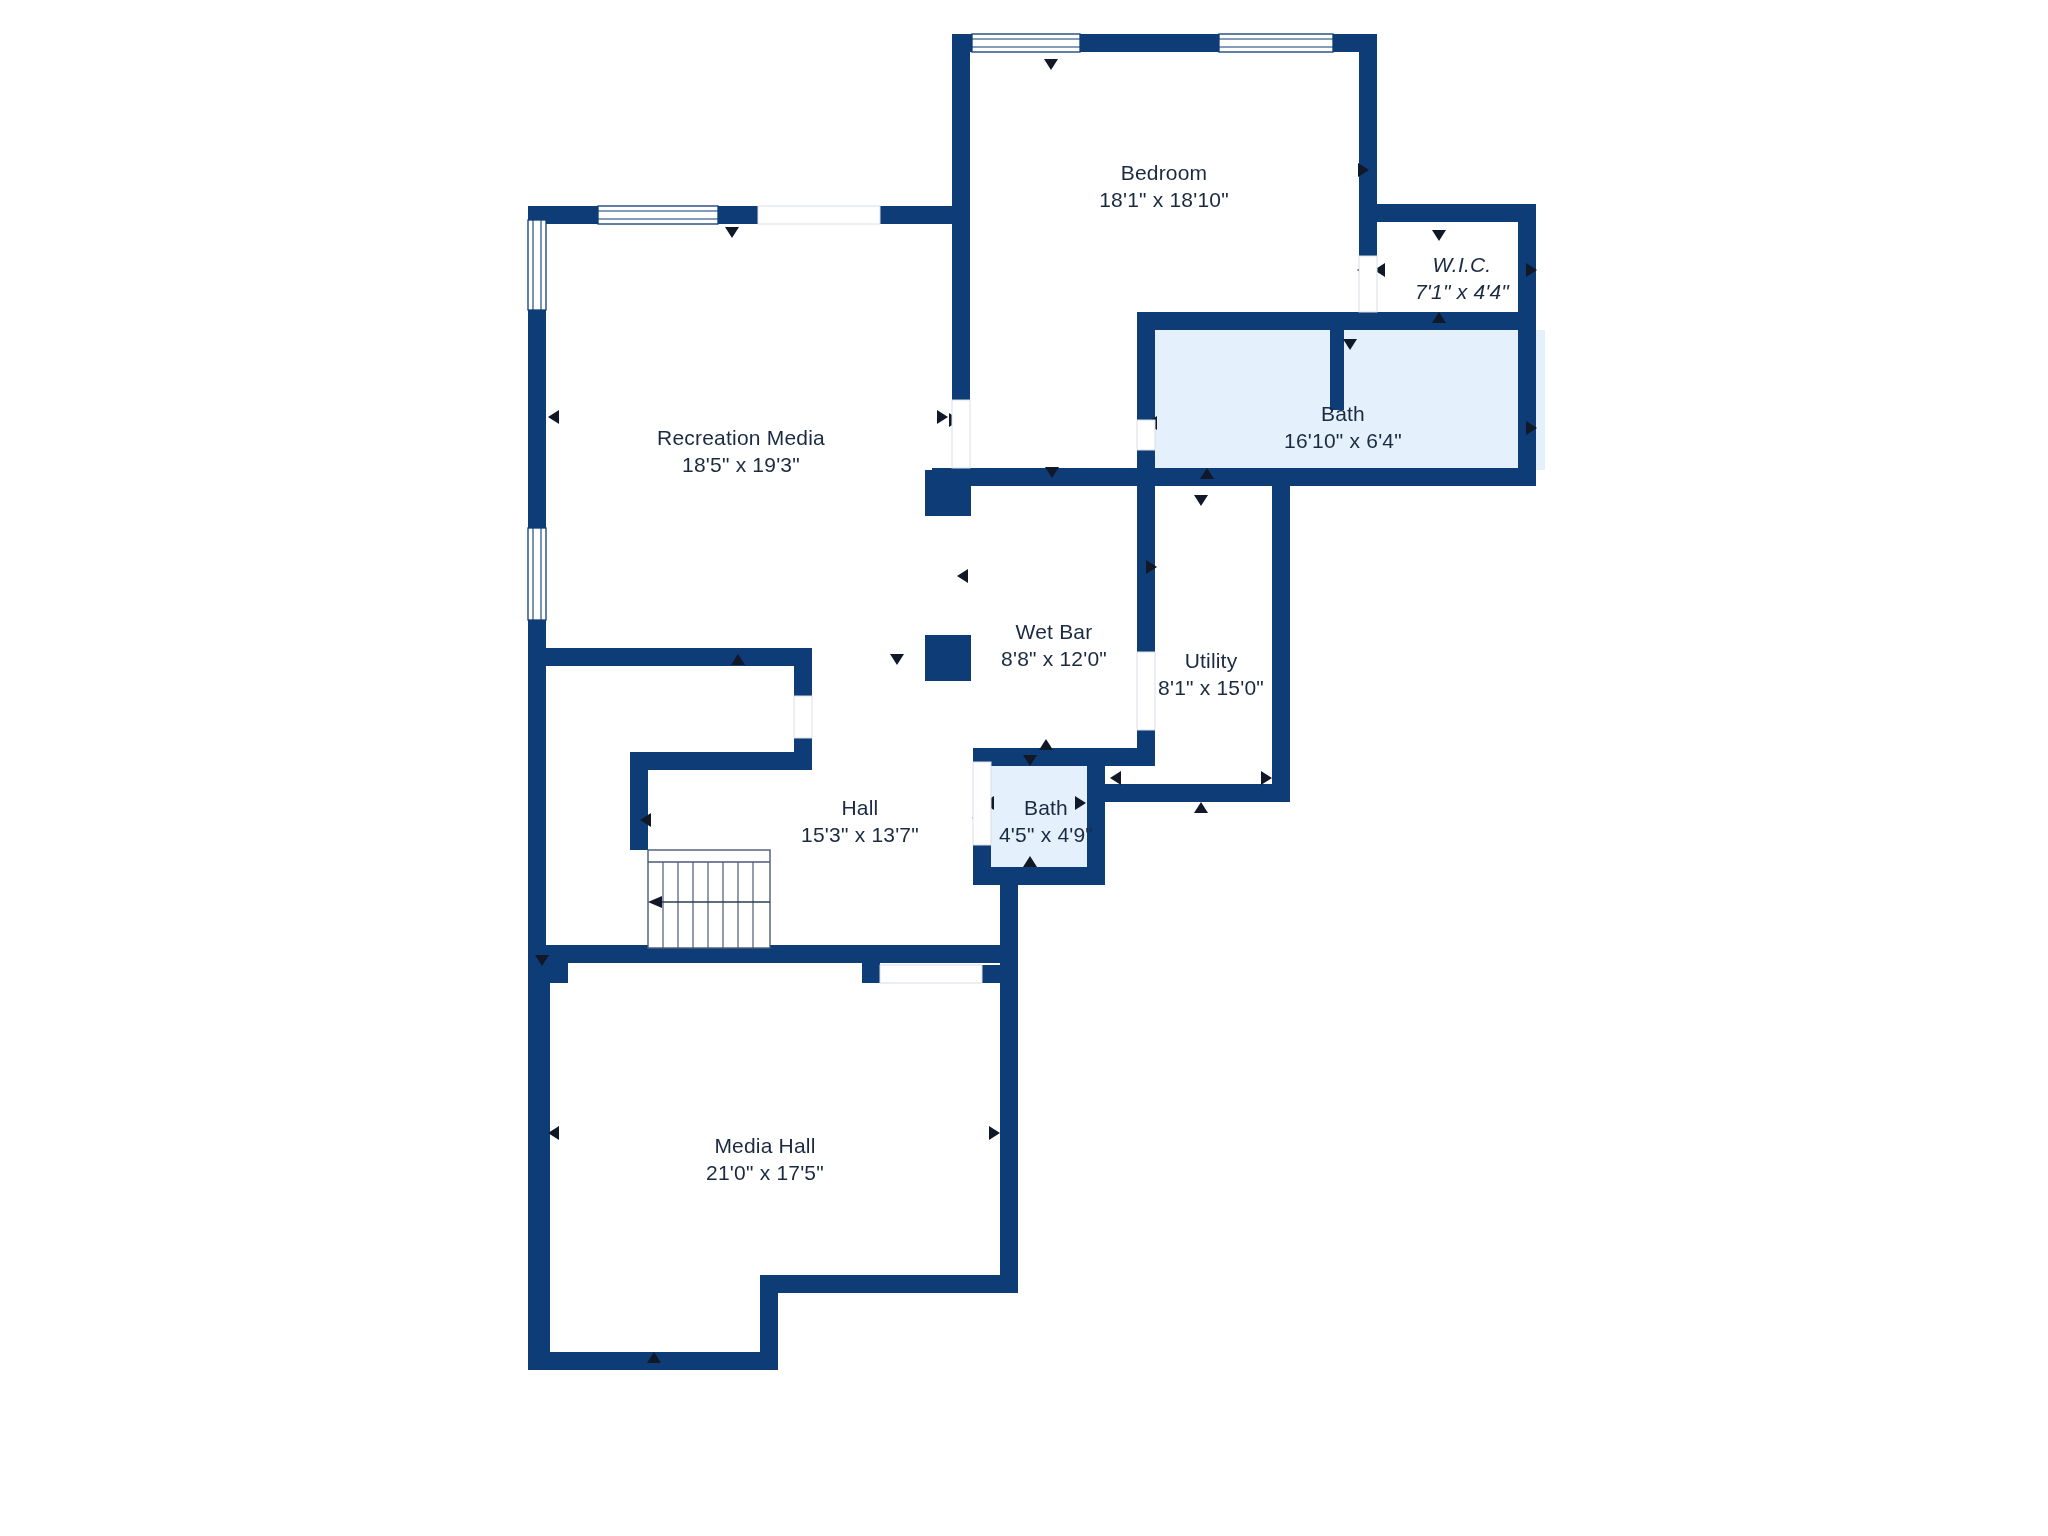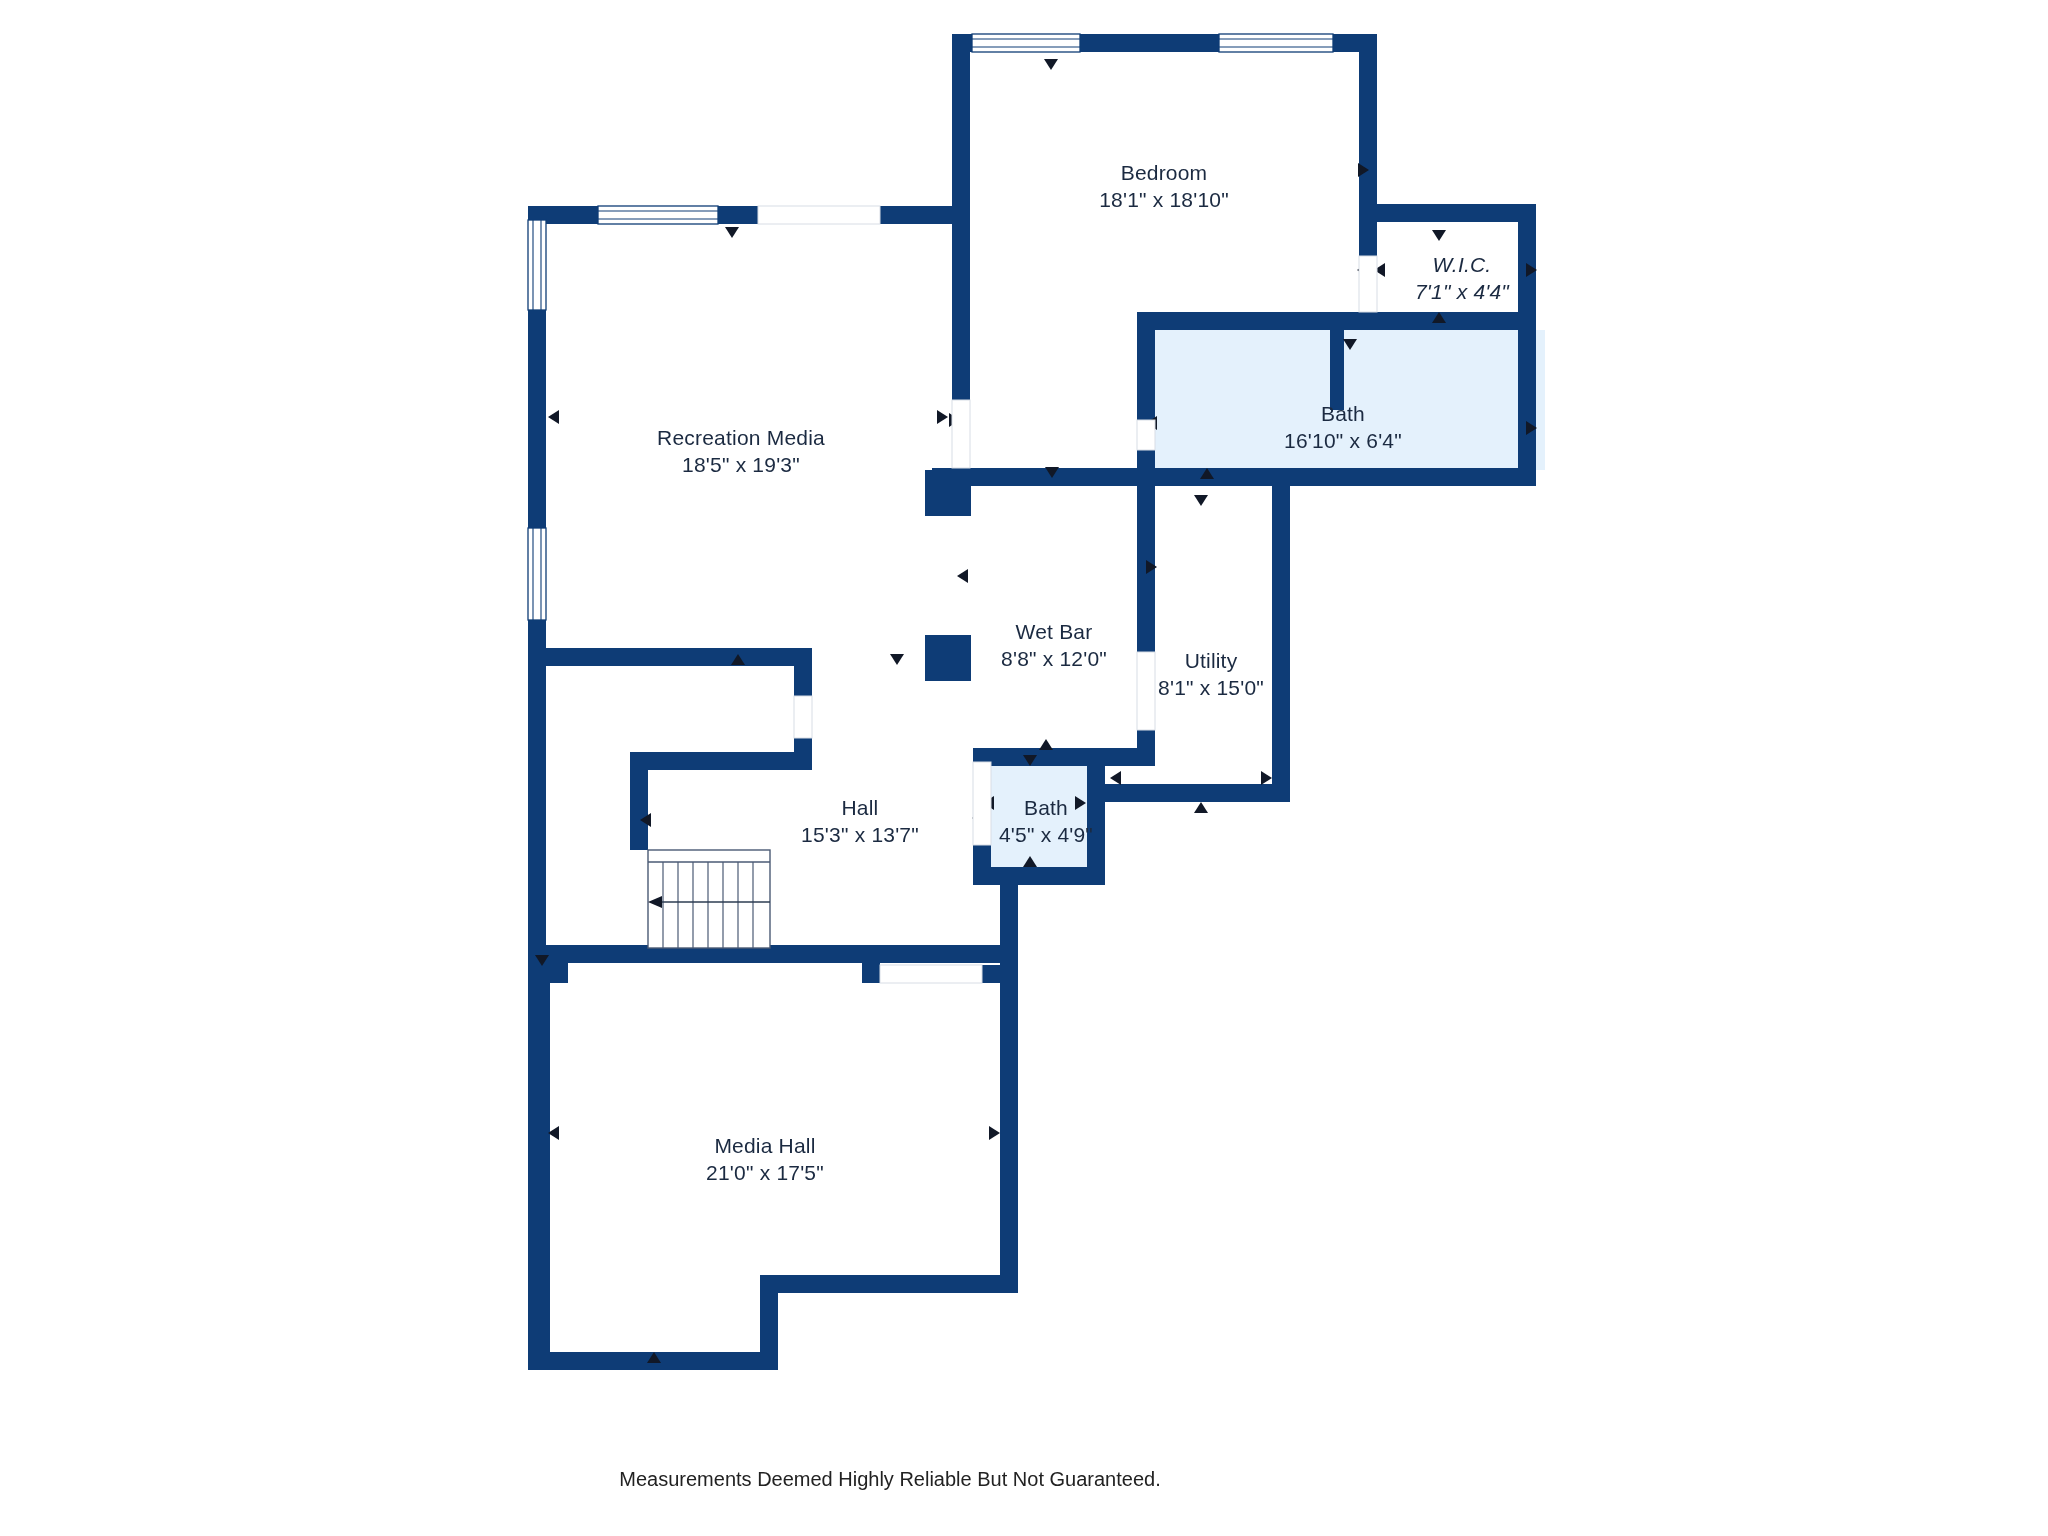--- a/index.html
+++ b/index.html
@@ -333,15 +333,14 @@
   <div class="room-label" style="left:1046px; top:822px;">
     <span class="rl-name">Bath</span>
     <span class="rl-dims">4'5" x 4'9"</span>
   </div>
 
   <div class="room-label" style="left:765px; top:1160px;">
     <span class="rl-name">Media Hall</span>
     <span class="rl-dims">21'0" x 17'5"</span>
   </div>
 
-  <div id="disclaimer">Measurements Deemed Highly Reliable But Not Guaranteed.</div>
 
 </div>
 
 </body></html>

